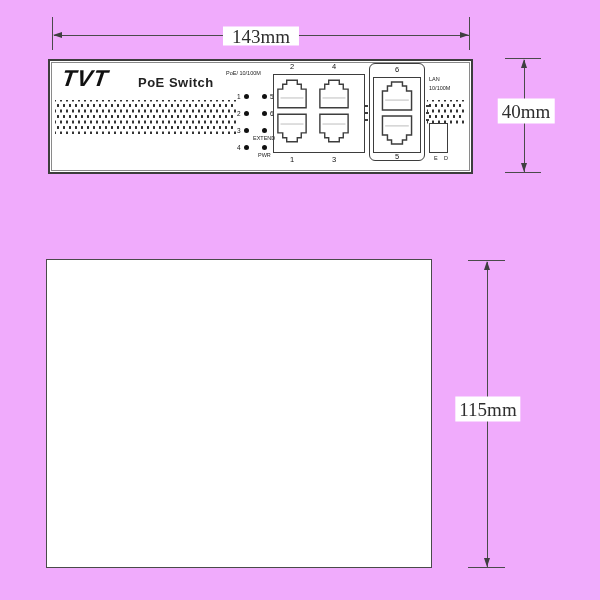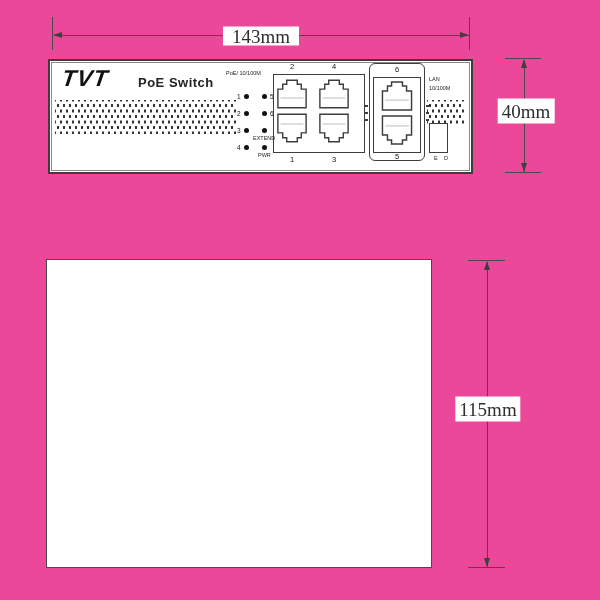--- a/index.html
+++ b/index.html
@@ -1,16 +1,16 @@
 <!DOCTYPE html>
 <html><head>
 <meta charset="utf-8">
 <style>
   html,body{margin:0;padding:0;background:#fff;}
-  .canvas{position:relative;width:600px;height:600px;background:#ec4899;overflow:hidden;
+  .canvas{position:relative;width:600px;height:600px;background:#f0abfc;overflow:hidden;
           font-family:"Liberation Sans",sans-serif;color:#222;}
   .abs{position:absolute;}
   
   .dimline{position:absolute;background:#4a4a4a;}
   .dimtext{position:absolute;transform:translate(-50%,-50%);font-family:"Liberation Serif",serif;
            font-size:19px;color:#2e2e2e;background:#fff;padding:0 9px;white-space:nowrap;line-height:1;}
   .arr{position:absolute;width:0;height:0;}
   .arr.left{border-top:3.5px solid transparent;border-bottom:3.5px solid transparent;border-right:9px solid #3f3f3f;}
   .arr.right{border-top:3.5px solid transparent;border-bottom:3.5px solid transparent;border-left:9px solid #3f3f3f;}
   .arr.up{border-left:3.5px solid transparent;border-right:3.5px solid transparent;border-bottom:9px solid #3f3f3f;}

